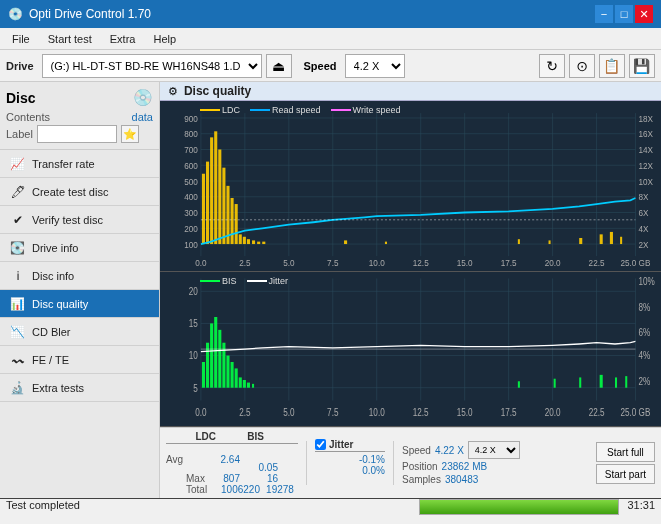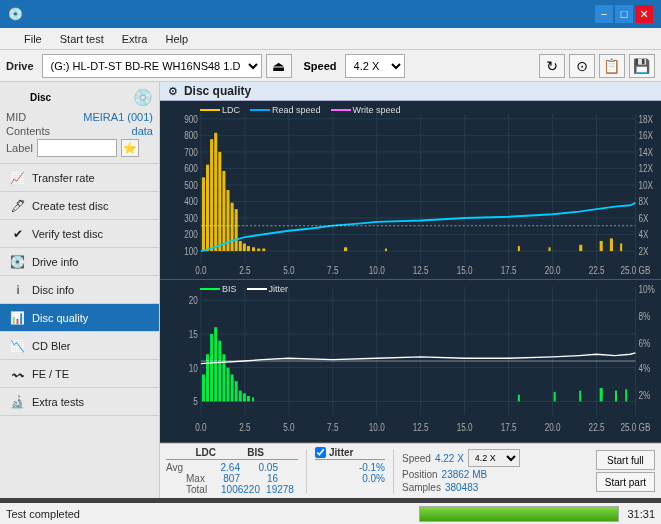--- a/index.html
+++ b/index.html
@@ -7,40 +7,40 @@
     
     
     .titlebar { background: #1a6fb5; color: white; height: 28px; display: flex; align-items: center; justify-content: space-between; padding: 0 8px; font-size: 12px; }
     .titlebar-title { display: flex; align-items: center; gap: 6px; }
     .titlebar-controls { display: flex; gap: 2px; }
     .titlebar-btn { width: 18px; height: 18px; border: none; cursor: pointer; font-size: 11px; display: flex; align-items: center; justify-content: center; color: white; background: transparent; }
     .titlebar-btn.close { background: #e81123; }
     .titlebar-btn.minimize, .titlebar-btn.maximize { background: #2d89d8; }
     
     
-    .menubar { background: #f0f0f0; border-bottom: 1px solid #ccc; height: 22px; display: flex; align-items: center; padding: 0 16px; gap: 2px; }
+    .menubar { background: #f0f0f0; border-bottom: 1px solid #ccc; height: 22px; display: flex; align-items: center; padding: 0 4px; gap: 2px; }
     .menu-item { padding: 2px 8px; cursor: pointer; font-size: 11px; color: #222; }
     
     
     .toolbar { background: #f0f0f0; border-bottom: 1px solid #ccc; height: 32px; display: flex; align-items: center; padding: 2px 6px; gap: 4px; }
     .toolbar-label { font-size: 11px; font-weight: bold; color: #222; margin-right: 4px; }
     .drive-select { height: 24px; font-size: 11px; border: 1px solid #aaa; background: white; padding: 0 4px; width: 220px; }
     .toolbar-btn { height: 24px; width: 26px; border: 1px solid #aaa; background: #f5f5f5; cursor: pointer; display: flex; align-items: center; justify-content: center; font-size: 14px; }
     .speed-label { font-size: 11px; font-weight: bold; margin-left: 8px; margin-right: 4px; }
     .speed-select { height: 24px; font-size: 11px; border: 1px solid #aaa; background: white; padding: 0 4px; width: 60px; }
     .toolbar-spacer { flex: 1; }
     
     
     .main { display: flex; height: calc(524px - 28px - 22px - 32px - 26px); }
     
     
     .sidebar { width: 160px; background: #e8e8e8; border-right: 1px solid #ccc; display: flex; flex-direction: column; flex-shrink: 0; }
     .disc-panel { padding: 6px; border-bottom: 1px solid #ccc; }
     .disc-panel-header { display: flex; align-items: center; justify-content: space-between; margin-bottom: 4px; }
-    .disc-panel-title { font-weight: bold; font-size: 10px; margin-left: 24px; }
+    .disc-panel-title { font-weight: bold; font-size: 14px; }
     .disc-icon { font-size: 16px; color: #555; }
     .disc-row { display: flex; justify-content: space-between; align-items: center; margin-bottom: 2px; }
     .disc-row-label { color: #555; font-size: 11px; }
     .disc-row-value { color: #1a6fb5; font-size: 11px; font-weight: normal; }
     .label-row { display: flex; align-items: center; gap: 4px; margin-top: 2px; }
     .label-row span { color: #555; font-size: 11px; }
     .label-input { height: 18px; border: 1px solid #aaa; width: 80px; font-size: 10px; padding: 0 2px; }
     .label-btn { width: 18px; height: 18px; border: 1px solid #aaa; background: #f5f5f5; cursor: pointer; font-size: 11px; display: flex; align-items: center; justify-content: center; }
     
     .sidebar-nav { display: flex; flex-direction: column; }
@@ -63,34 +63,35 @@
     .legend-color { width: 20px; height: 2px; }
     
     .chart-svg { width: 100%; height: 100%; }
     
     
     .stats-bar { background: #f0f0f0; border-top: 1px solid #ccc; padding: 3px 6px; display: flex; align-items: center; gap: 4px; font-size: 10px; }
     .start-btns { display: flex; flex-direction: column; gap: 2px; margin-left: auto; }
     .start-btn { height: 20px; font-size: 10px; border: 1px solid #aaa; background: #f5f5f5; cursor: pointer; padding: 0 8px; white-space: nowrap; }
     
     
-    .statusbar { height: 26px; background: #f0f0f0; border-top: 5px solid #404040; display: flex; align-items: center; padding: 0 6px; gap: 8px; }
+    .statusbar { height: 26px; background: #f0f0f0; border-top: 1px solid #404040; display: flex; align-items: flex-start; padding: 0 6px; gap: 8px; }
     .status-text { font-size: 11px; color: #222; flex: 1; }
     .progress-bar-outer { width: 200px; height: 16px; border: 1px solid #aaa; background: #ddd; }
     .progress-bar-inner { height: 100%; background: linear-gradient(to bottom, #80d840, #40a010); }
     .time-label { font-size: 11px; color: #222; margin-left: auto; }
     
     .divider-v { width: 1px; background: #ccc; height: 44px; margin: 0 4px; }
   </style>
 </head>
 <body>
 
 <div class="titlebar">
   <div class="titlebar-title">
     <span>💿</span>
+    <span>Opti Drive Control 1.70</span>
   </div>
   <div class="titlebar-controls">
     <button class="titlebar-btn minimize">−</button>
     <button class="titlebar-btn maximize">□</button>
     <button class="titlebar-btn close">✕</button>
   </div>
 </div>
 
 <div class="menubar">
   <span class="menu-item">File</span>
@@ -117,24 +118,20 @@
 </div>
 
 <div class="main">
 
   <div class="sidebar">
 
     <div class="disc-panel">
       <div class="disc-panel-header">
         <span class="disc-panel-title">Disc</span>
         <span class="disc-icon">💿</span>
-      </div>
-      <div class="disc-row">
-        <span class="disc-row-label">MID</span>
-        <span class="disc-row-value">MEIRA1 (001)</span>
       </div>
       <div class="disc-row">
         <span class="disc-row-label">Contents</span>
         <span class="disc-row-value">data</span>
       </div>
       <div class="label-row">
         <span>Label</span>
         <input class="label-input" type="text" value="" style="">
         <button class="label-btn">⭐</button>
       </div>
@@ -399,21 +396,21 @@
     <div class="stats-bar">
 
       <div style="display:flex;flex-direction:column;min-width:110px;">
         <div style="display:flex;gap:8px;border-bottom:1px solid #999;padding-bottom:1px;margin-bottom:2px;">
           <span style="width:50px;text-align:right;font-weight:bold;font-size:10px;color:#333;">LDC</span>
           <span style="width:40px;text-align:right;font-weight:bold;font-size:10px;color:#333;">BIS</span>
         </div>
         <div style="display:flex;gap:2px;align-items:center;">
           <span style="width:22px;font-size:10px;color:#555;">Avg</span>
           <span style="width:50px;text-align:right;color:#1a6fb5;font-size:10px;">2.64</span>
-          <span style="width:36px;text-align:right;color:#1a6fb5;font-size:10px;">0.05</span>
+          <span style="width:36px;text-align:right;color:#1a6fb5;font-size:10px;margin-top:16px;">0.05</span>
         </div>
         <div style="display:flex;gap:2px;align-items:center;">
           <span style="width:22px;font-size:10px;color:#555;padding-left:20px;">Max</span>
           <span style="width:50px;text-align:right;color:#1a6fb5;font-size:10px;">807</span>
           <span style="width:36px;text-align:right;color:#1a6fb5;font-size:10px;">16</span>
         </div>
         <div style="display:flex;gap:2px;align-items:center;">
           <span style="width:22px;font-size:10px;color:#555;margin-left:20px;">Total</span>
           <span style="width:50px;text-align:right;color:#1a6fb5;font-size:10px;">1006220</span>
           <span style="width:36px;text-align:center;color:#1a6fb5;font-size:10px;">19278</span>

